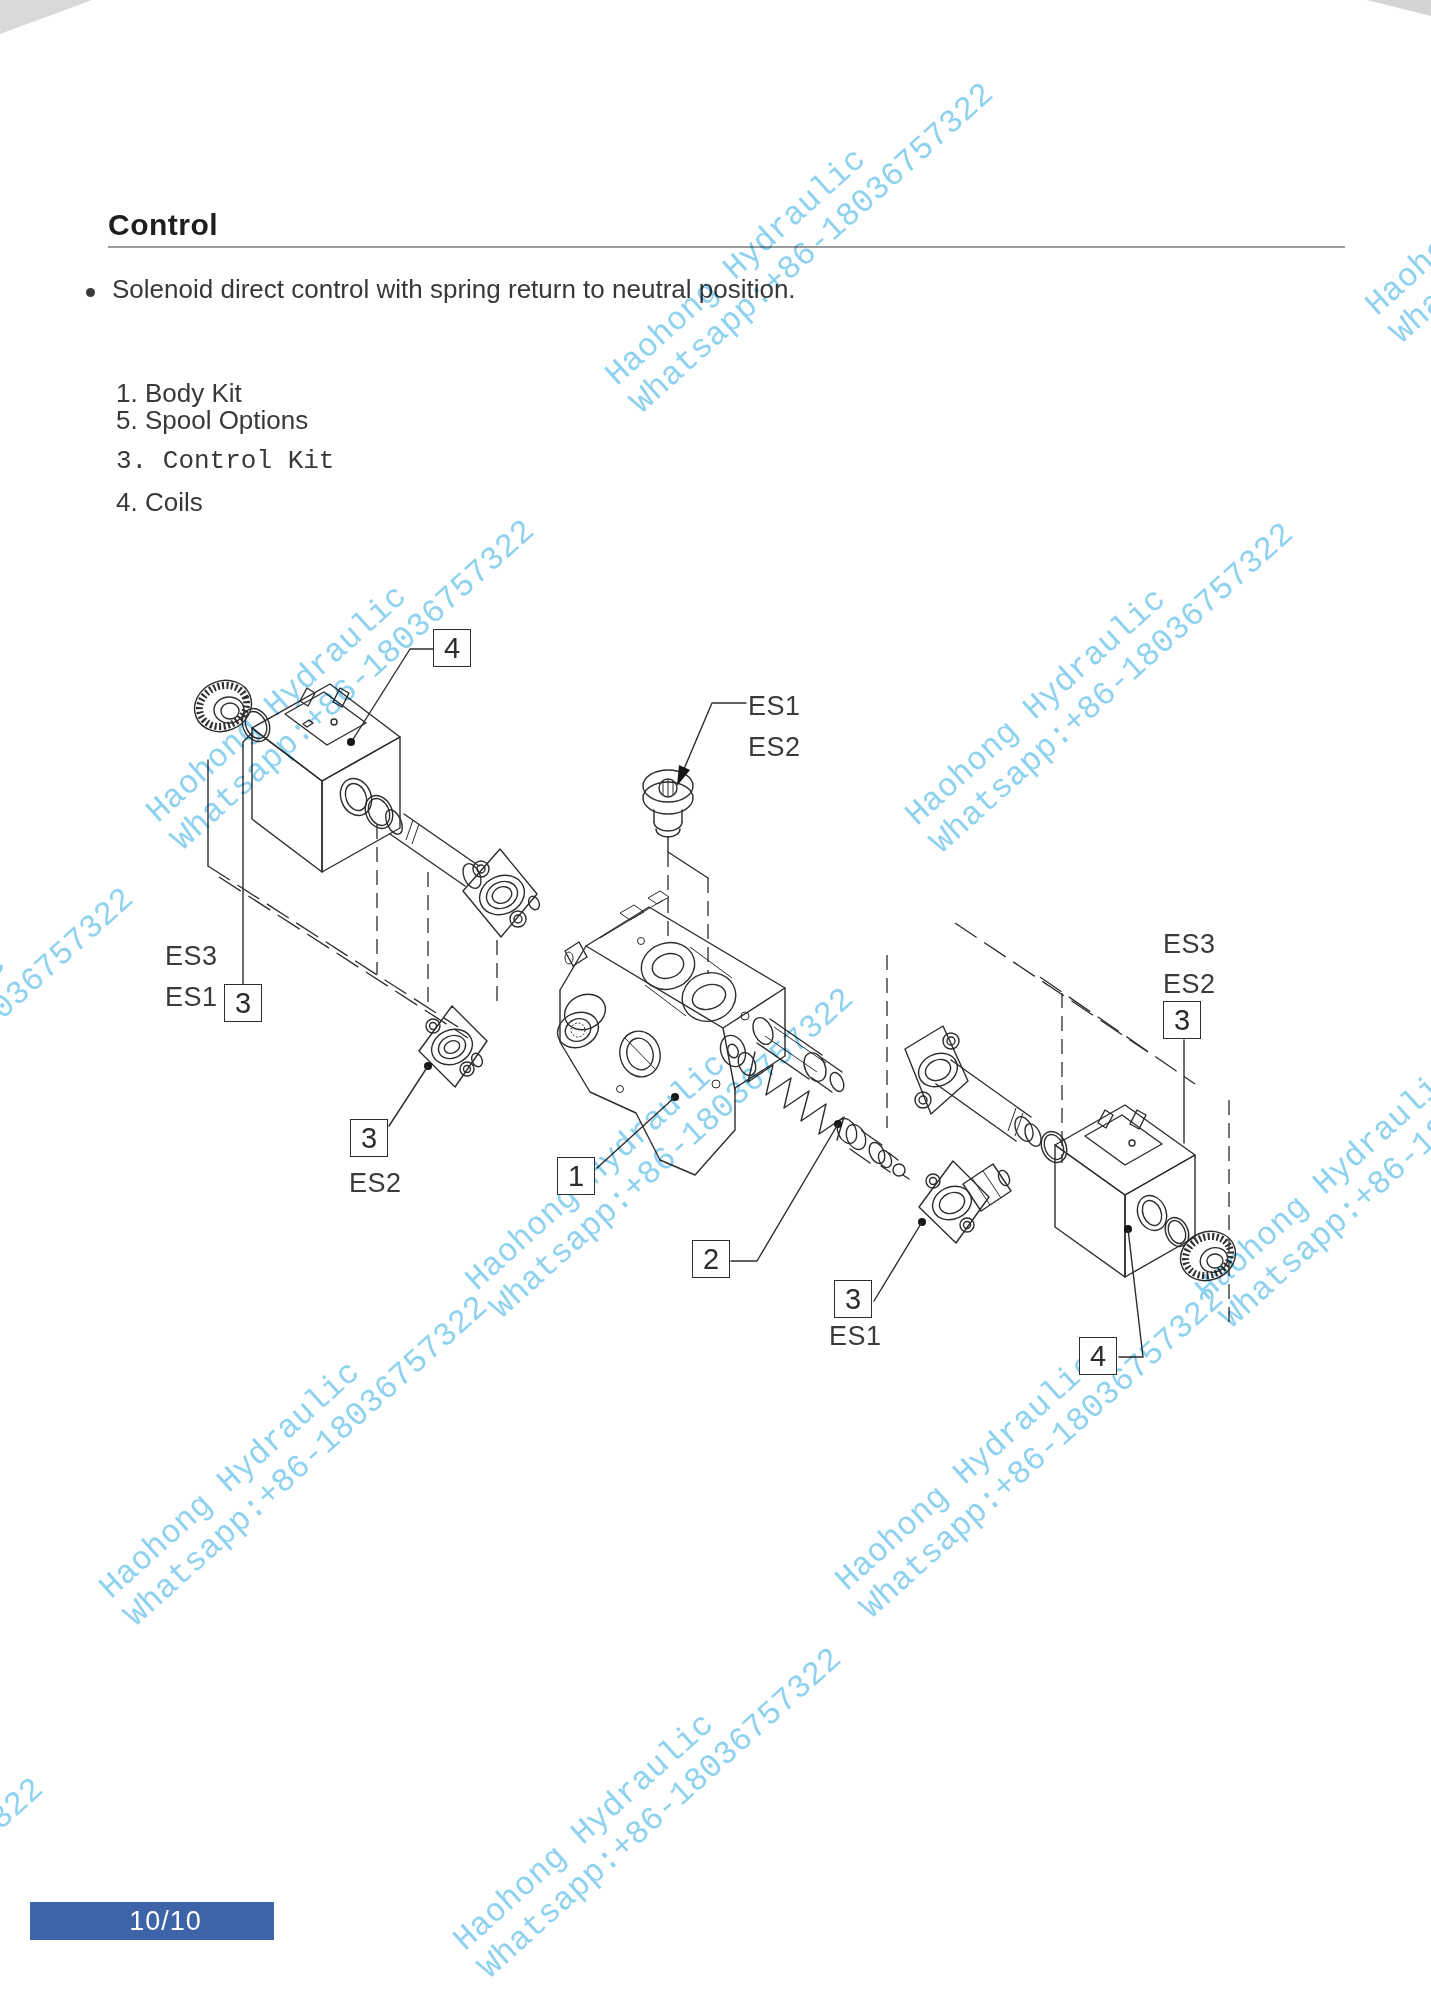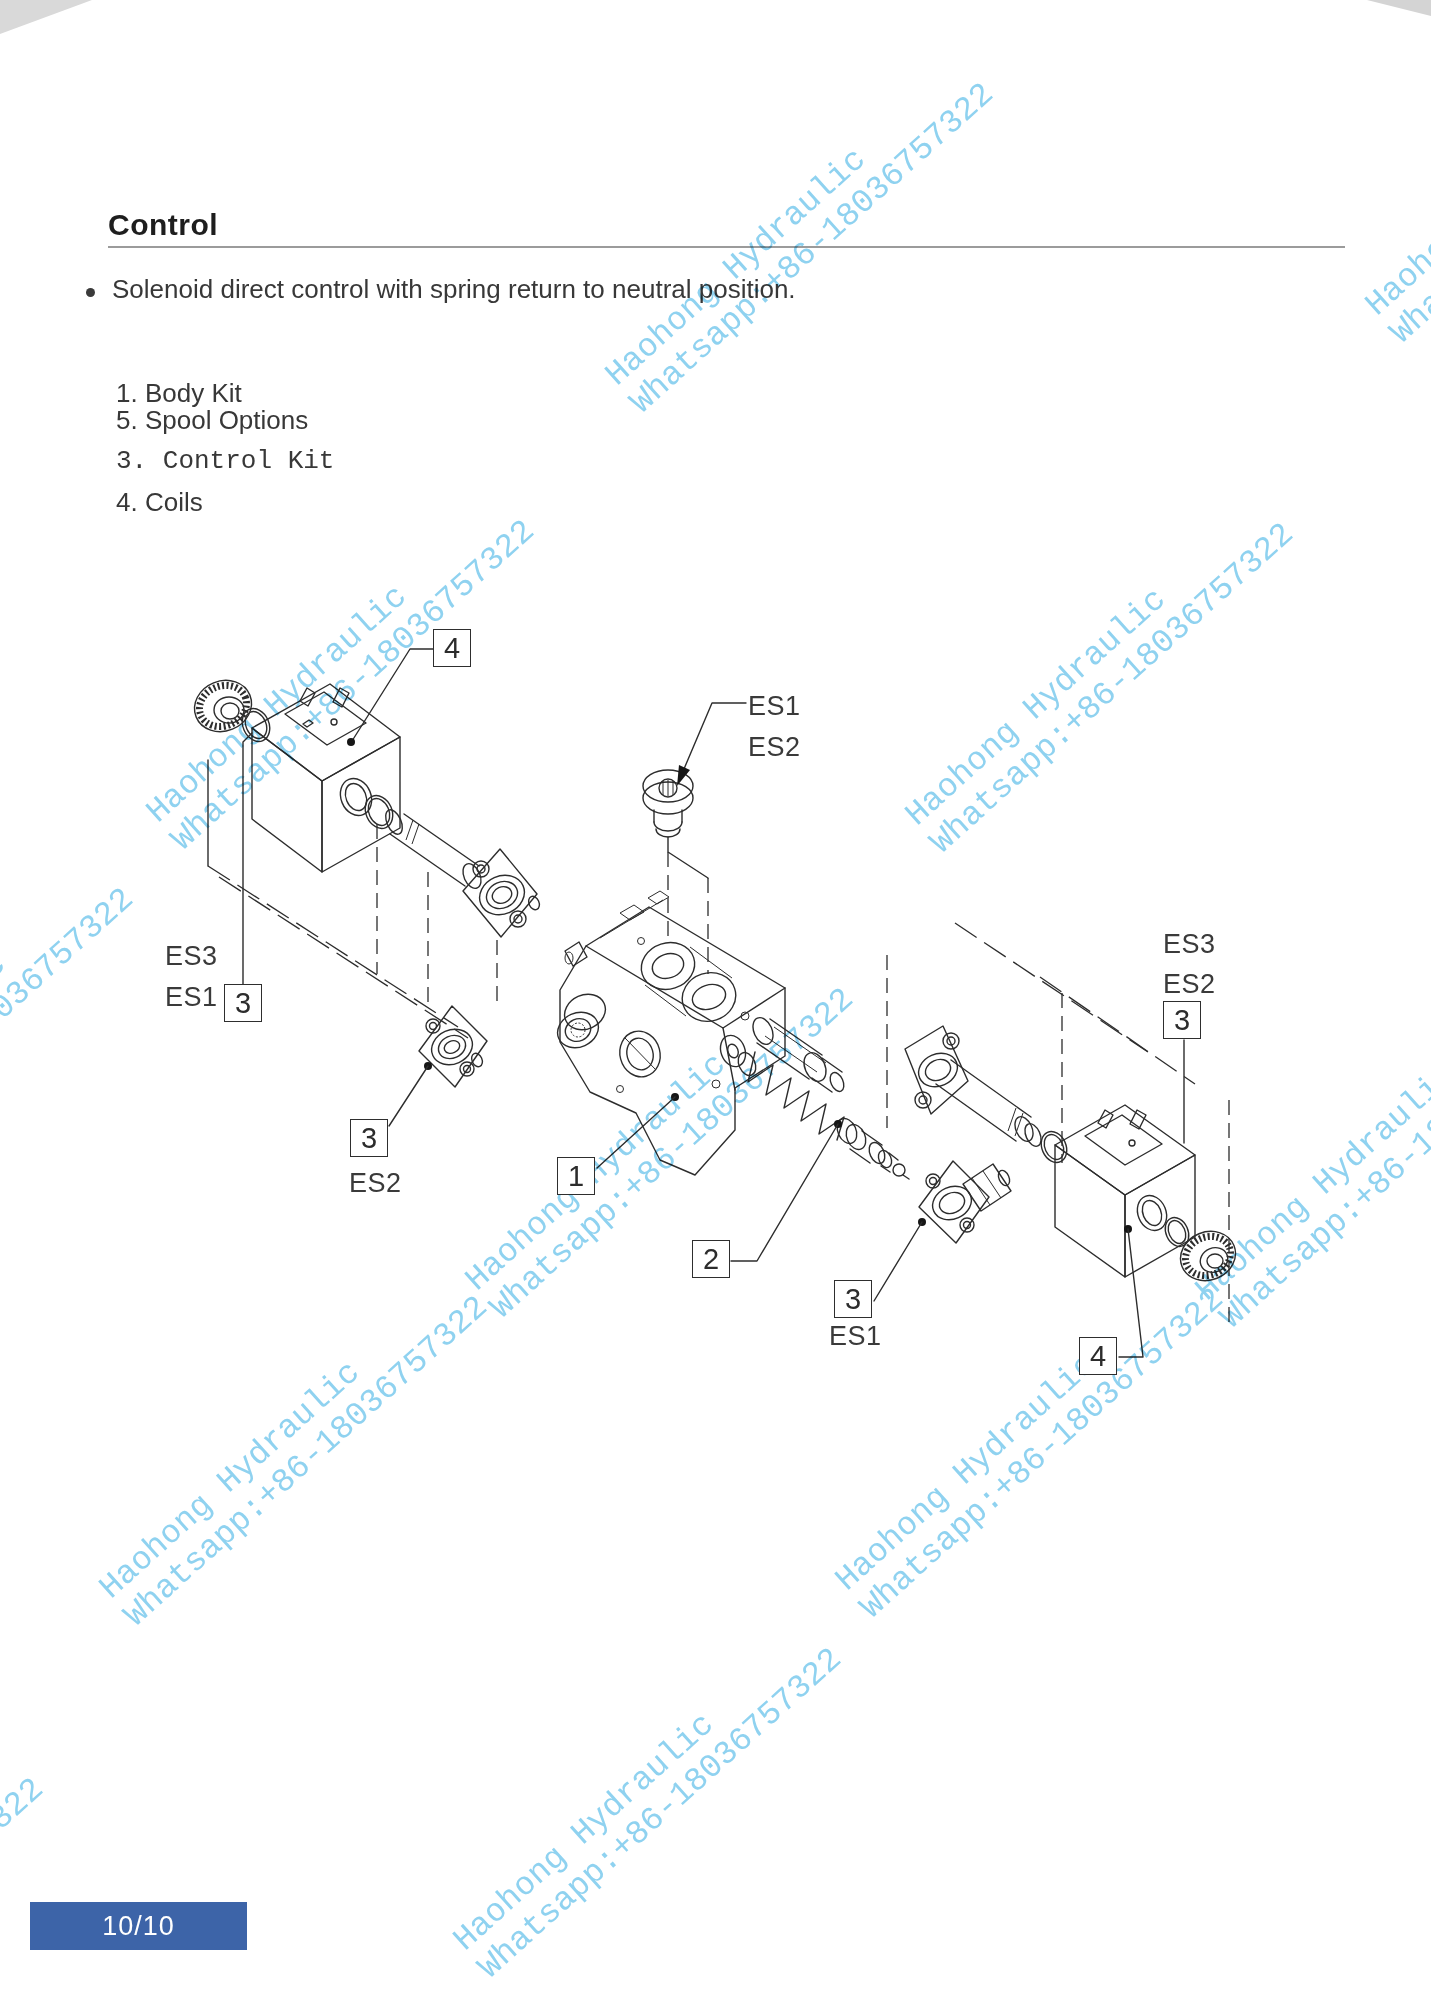--- a/index.html
+++ b/index.html
@@ -33,23 +33,23 @@
   .dot{fill:#161616;stroke:none;}
   .knurl{fill:none;stroke:#2d2d2d;stroke-width:7;stroke-dasharray:2 2.4;}
   .splined{fill:none;stroke:#2d2d2d;stroke-width:1;stroke-dasharray:2 1.7;}
   
   .overlay{position:absolute;inset:0;z-index:4;}
   .callout{position:absolute;width:38px;height:38px;border:1.6px solid #2e2e2e;background:#fff;
            box-sizing:border-box;display:flex;align-items:center;justify-content:center;
            font-size:29px;color:#2c2c2c;}
   .es-label{position:absolute;font-size:27px;color:#3a3a3a;letter-spacing:.5px;white-space:nowrap;}
   
-  .page-badge{position:absolute;left:30px;top:1902px;width:217px;height:48px;
+  .page-badge{position:absolute;left:30px;top:1902px;width:217px;height:38px;
               display:flex;align-items:center;justify-content:center;
-              color:#ffffff;font-size:27px;letter-spacing:1px;}
+              color:#ffffff;font-size:27px;letter-spacing:1px;padding-left:27px;}
 </style>
 </head>
 <body>
 
 <div class="page">
 
   <div class="corner-tl"></div>
   <div class="corner-tr"></div>
 
   <div class="wm-layer" id="wm-layer">

